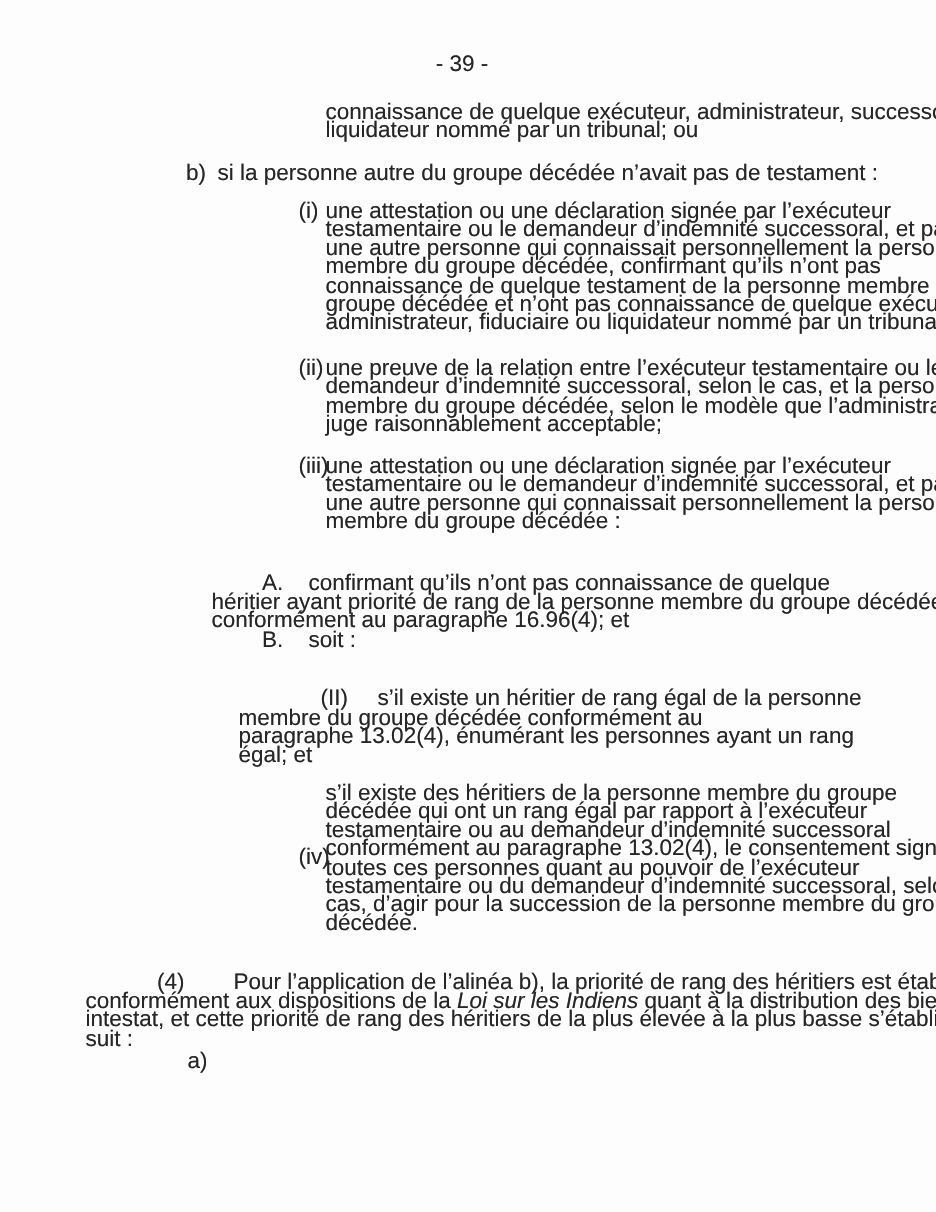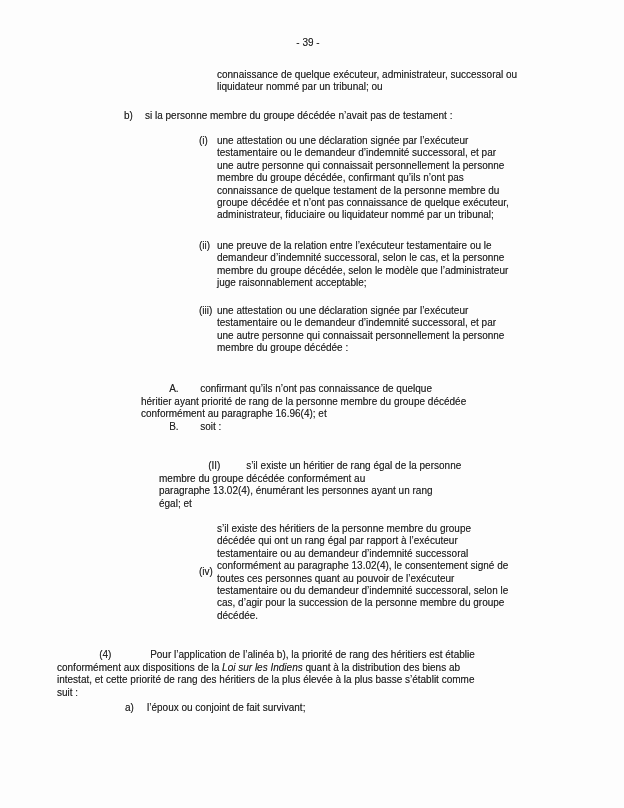--- a/index.html
+++ b/index.html
@@ -7,21 +7,21 @@
     padding: 0;
     background: #ffffff;
   }
   .page {
     position: relative;
     width: 624px;
     height: 808px;
     background: #fdfdfd;
     overflow: hidden;
     font-family: "Liberation Sans", "DejaVu Sans", sans-serif;
-    font-size: 10px;
+    font-size: 15px;
     line-height: 12.4px;
     color: #262626;
     text-shadow: 0 0 0.4px rgba(40,40,40,0.55);
   }
   .abs { position: absolute; }
   .pre { white-space: pre; }
   .pagenum {
     position: absolute;
     top: 37px;
     left: 0;
@@ -48,21 +48,21 @@
 
 <div class="page">
 
   <div class="pagenum">- 39 -</div>
 
   <div class="abs pre" style="left:217px; top:69px;">connaissance de quelque exécuteur, administrateur, successoral ou
 liquidateur nommé par un tribunal; ou</div>
 
   <div class="abs hang" style="left:124px; top:110px;">
     <span class="marker mw21">b)</span>
-    <span class="pre">si la personne membre du groupe décédée n’avait pas de testament :</span>
+    <span class="pre">si la personne autre du groupe décédée n’avait pas de testament :</span>
   </div>
 
   <div class="abs hang" style="left:199px; top:135px;">
     <span class="marker mw18">(i)</span>
     <span class="pre">une attestation ou une déclaration signée par l’exécuteur
 testamentaire ou le demandeur d’indemnité successoral, et par
 une autre personne qui connaissait personnellement la personne
 membre du groupe décédée, confirmant qu’ils n’ont pas
 connaissance de quelque testament de la personne membre du
 groupe décédée et n’ont pas connaissance de quelque exécuteur,
@@ -117,16 +117,15 @@
 
   <div class="abs pre" style="left:57px; top:637px;">
     <span class="marker-inline mk4">(4)</span><span>Pour l’application de l’alinéa b), la priorité de rang des héritiers est établie
 conformément aux dispositions de la </span><i>Loi sur les Indiens</i><span> quant à la distribution des biens ab
 intestat, et cette priorité de rang des héritiers de la plus élevée à la plus basse s’établit comme
 suit :</span>
   </div>
 
   <div class="abs hang" style="left:125px; top:702px;">
     <span class="marker mw22">a)</span>
-    <span class="pre">l’époux ou conjoint de fait survivant;</span>
   </div>
 
 </div>
 
 </body></html>

